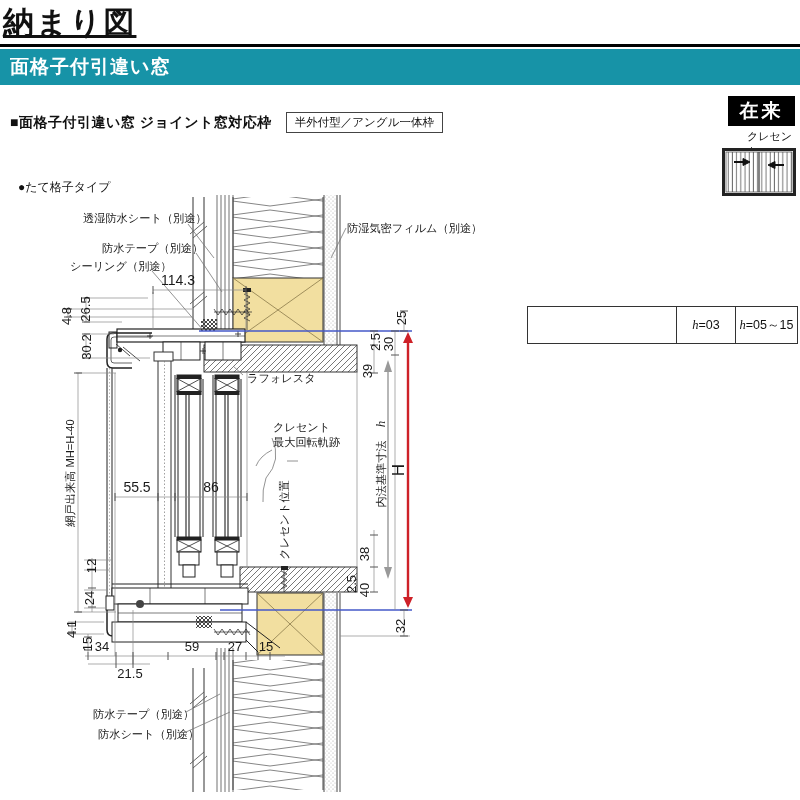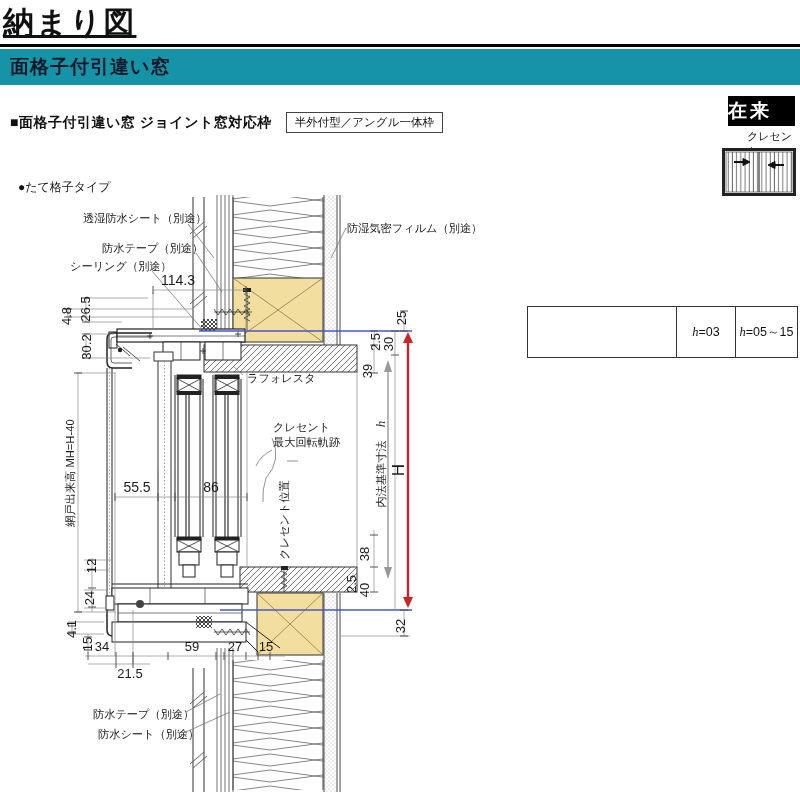--- a/index.html
+++ b/index.html
@@ -2,31 +2,31 @@
 <html><head>
 <meta charset="utf-8">
 <style>
   html,body{margin:0;padding:0;}
   body{width:800px;height:800px;position:relative;background:#fff;overflow:hidden;
        font-family:"Liberation Sans","DejaVu Sans",sans-serif;color:#111;}
   .abs{position:absolute;}
   #page-title{left:3px;top:2px;font-size:31px;font-weight:bold;letter-spacing:2px;text-decoration:underline;}
   #title-rule{left:0;top:44px;width:800px;height:3px;background:#000;}
   #banner{left:0;top:49px;width:800px;height:36px;background:#1793A7;}
-  #banner span{display:block;padding-left:10px;line-height:36px;color:#0f172a;
+  #banner span{display:block;padding-left:10px;line-height:36px;color:#ffffff;
                font-size:19px;font-weight:bold;letter-spacing:1px;}
   #section-row{left:10px;top:112px;display:flex;align-items:center;}
   #section-heading{font-size:14px;font-weight:bold;letter-spacing:.5px;}
   #frame-spec-box{margin-left:14px;border:1.5px solid #444;padding:2px 8px;font-size:11.5px;}
   #subtype{left:18px;top:153px;font-size:12px;margin-top:26px;}
   #method-tag{left:728px;top:96px;width:67px;height:30px;background:#000;color:#fff;
-              font-size:19px;font-weight:bold;text-align:left;line-height:30px;letter-spacing:3px;}
+              font-size:19px;font-weight:bold;text-align:center;line-height:30px;letter-spacing:3px;}
   #appearance-caption{left:747px;top:129px;font-size:11px;}
   #crescent-table{left:527px;top:306px;border-collapse:collapse;font-size:12.5px;}
-  #crescent-table td{border:1px solid #333;height:18px;text-align:center;padding:16px 3px;}
+  #crescent-table td{border:1px solid #333;height:18px;text-align:center;padding:9px 3px;}
   #crescent-table .c1{width:142px;}
   #crescent-table .c2{width:52px;}
   #crescent-table .c3{width:55px;margin-left:8px;}
   #crescent-table i{font-family:"Liberation Serif",serif;font-style:italic;}
   svg text{fill:#1a1a1a;}
   .cal{font-size:11.2px;}
   .dim{font-size:13px;}
   .dimb{font-size:14px;}
 </style>
 </head>

